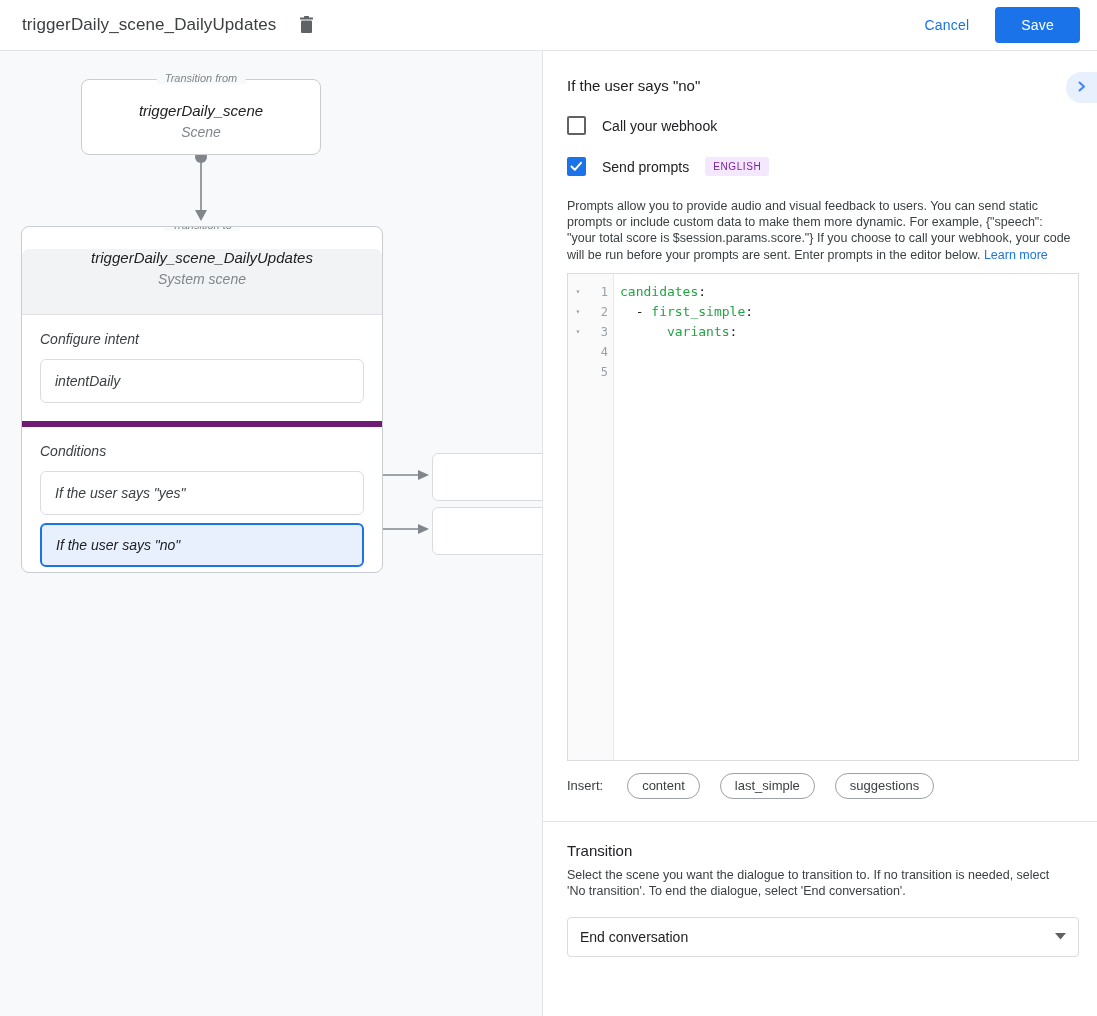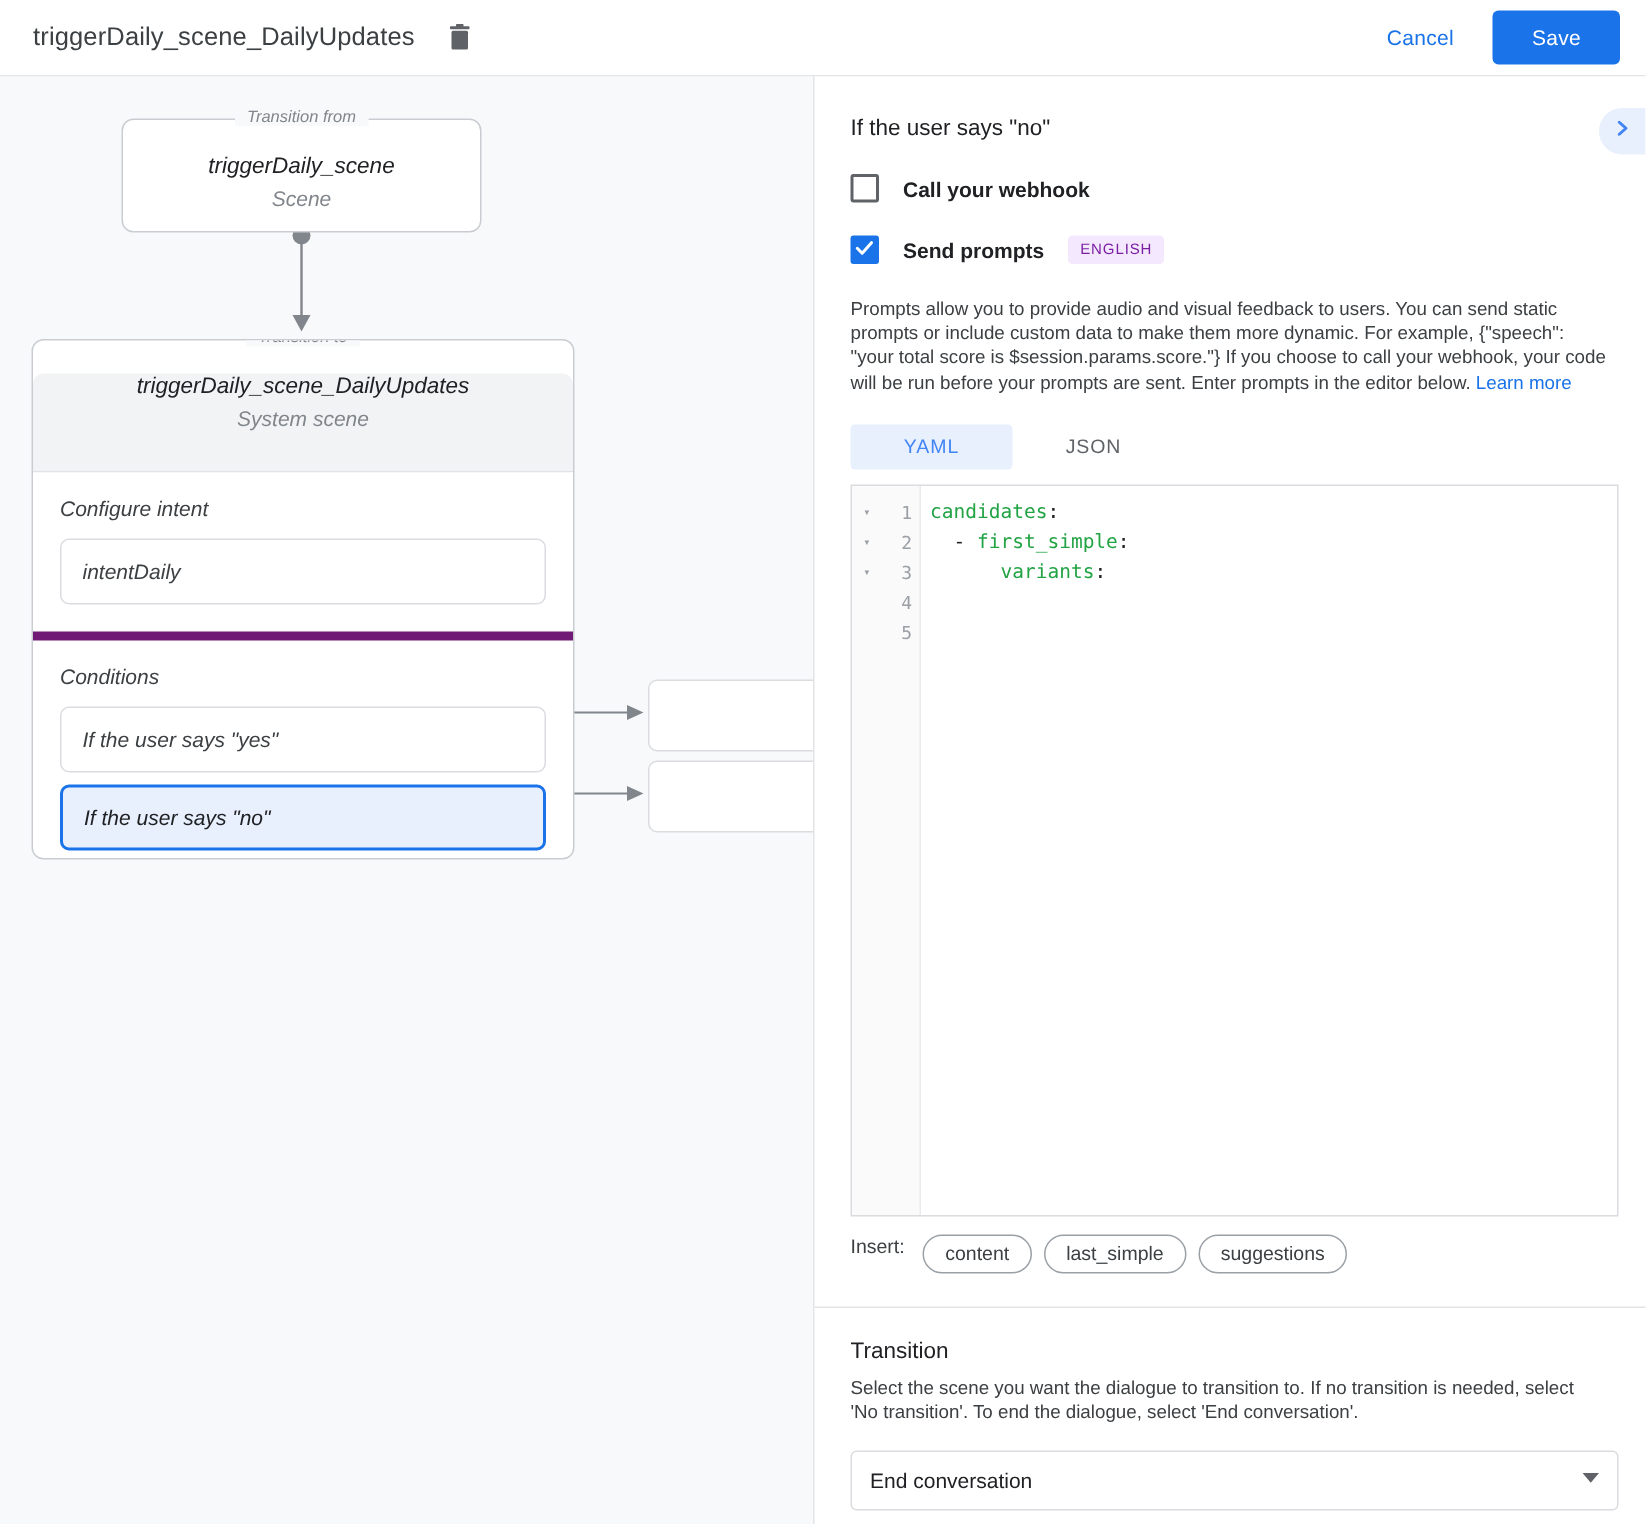--- a/index.html
+++ b/index.html
@@ -205,21 +205,21 @@
     flex: 0 0 auto;
   }
   .chk.checked {
     background: #1a73e8;
     border-color: #1a73e8;
     display: flex; align-items: center; justify-content: center;
   }
   .chk-label {
     margin-left: 16px;
     font-size: 14px;
-    font-weight: bold;
+    font-weight: normal;
     color: #202124;
   }
   .lang-badge {
     margin-left: 16px;
     background: #f3e8fd;
     color: #7b1fa2;
     font-size: 10px;
     letter-spacing: .6px;
     padding: 4px 8px;
     border-radius: 3px;
@@ -296,21 +296,21 @@
     color: #202124;
   }
   .cline.hl { background: #e8f0fe; }
   .tok-key { color: #22a445; }
   .tok-str { color: #c5221f; }
   .tok-punct { color: #202124; }
 
   
   .insert-row {
     margin-top: 12px;
-    display: flex; align-items: flex-start;
+    display: flex; align-items: center; gap: 12px;
   }
   .insert-label { font-size: 13px; color: #3c4043; margin-right: 12px; }
   .chip {
     border: 1px solid #9aa0a6;
     border-radius: 14px;
     height: 26px;
     padding: 0 14px;
     display: flex; align-items: center;
     font-size: 13px;
     color: #3c4043;
@@ -441,24 +441,20 @@
             <polyline points="1.5,5.5 4.8,8.8 11,1.8" fill="none" stroke="#ffffff" stroke-width="2" stroke-linecap="round" stroke-linejoin="round"></polyline>
           </svg>
         </span>
       </div>
       <div class="chk-label">Send prompts</div>
       <div class="lang-badge">ENGLISH</div>
     </div>
 
     <div class="desc"><span>Prompts allow you to provide audio and visual feedback to users. You can send static prompts or include custom data to make them more dynamic. For example, {"speech": "your total score is $session.params.score."} If you choose to call your webhook, your code will be run before your prompts are sent. Enter prompts in the editor below. </span><span class="link">Learn more</span></div>
 
-    <div class="tabs">
-      <div class="tab active">YAML</div>
-      <div class="tab">JSON</div>
-    </div>
 
     <div class="editor">
       <div class="gutter" id="gutter">
           <div class="gline">
             <span class="fold">▾</span>
             <span class="gnum">1</span>
           </div>
           <div class="gline">
             <span class="fold">▾</span>
             <span class="gnum">2</span>

